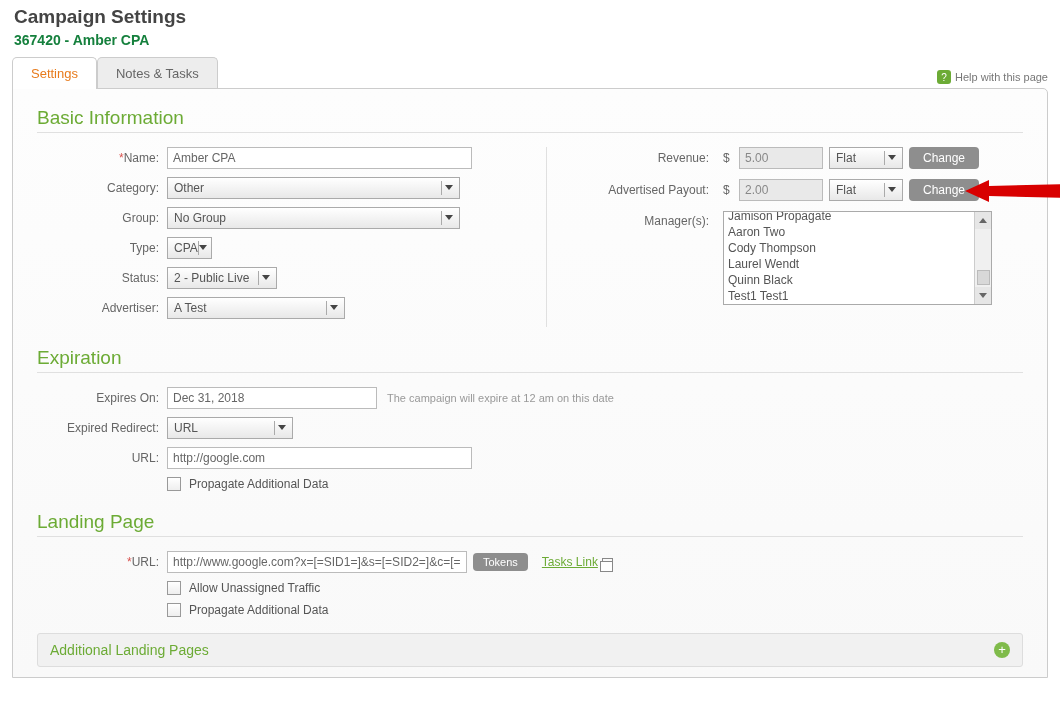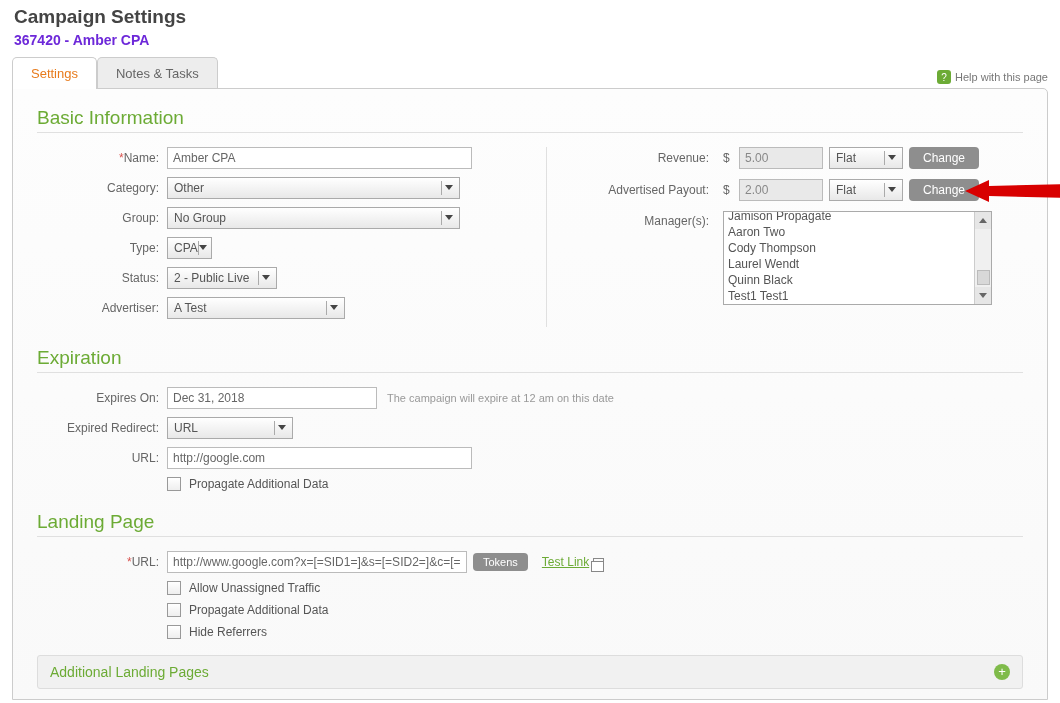--- a/index.html
+++ b/index.html
@@ -7,21 +7,21 @@
     margin: 0;
     padding: 0 12px;
     font-family: Arial, Helvetica, sans-serif;
     font-size: 12px;
     color: #555;
     background: #fff;
     width: 1060px;
   }
   .title-area { padding: 6px 0 8px 2px; }
   .page-title { font-size: 19px; font-weight: bold; color: #444; margin: 0; }
-  .page-subtitle { font-size: 14px; font-weight: bold; color: #6d28d9; margin: 4px 0 0 0; }
+  .page-subtitle { font-size: 14px; font-weight: bold; color: #15803d; margin: 4px 0 0 0; }
   .tab-row { display:flex; align-items:flex-end; position:relative;text-align:center; }
   .tab {
     border: 1px solid #ccc;
     border-bottom: none;
     border-top-left-radius: 5px;
     border-top-right-radius: 5px;
     padding: 8px 18px;
     font-size: 13px;
     background: #fff;
     color: #666;
@@ -276,36 +276,31 @@
     <div class="form-label"></div>
     <span class="chk"></span>
     <span>Propagate Additional Data</span>
   </div>
 
   <div class="section-title sep-top">Landing Page</div>
   <div class="form-row">
     <div class="form-label"><span class="req">*</span><span>URL:</span></div>
     <input type="text" class="fld landing-url" value="http://www.google.com?x=[=SID1=]&amp;s=[=SID2=]&amp;c=[=CID=]" style="">
     <button class="pill-btn small" style="margin-left:6px;">Tokens</button>
-    <span class="link" style="margin-left:14px;">Test Link</span>
+    <span class="link" style="margin-left:14px;">Tasks Link</span>
     <span class="ext-icon"></span>
   </div>
   <div class="form-row">
     <div class="form-label"></div>
     <span class="chk"></span>
     <span>Allow Unassigned Traffic</span>
   </div>
   <div class="form-row">
     <div class="form-label"></div>
     <span class="chk"></span>
     <span>Propagate Additional Data</span>
   </div>
-  <div class="form-row">
-    <div class="form-label"></div>
-    <span class="chk"></span>
-    <span>Hide Referrers</span>
-  </div>
 
   <div class="addl-bar">
     <span>Additional Landing Pages</span>
     <span class="plus-circle">+</span>
   </div>
 </div>
 
 </body></html>

